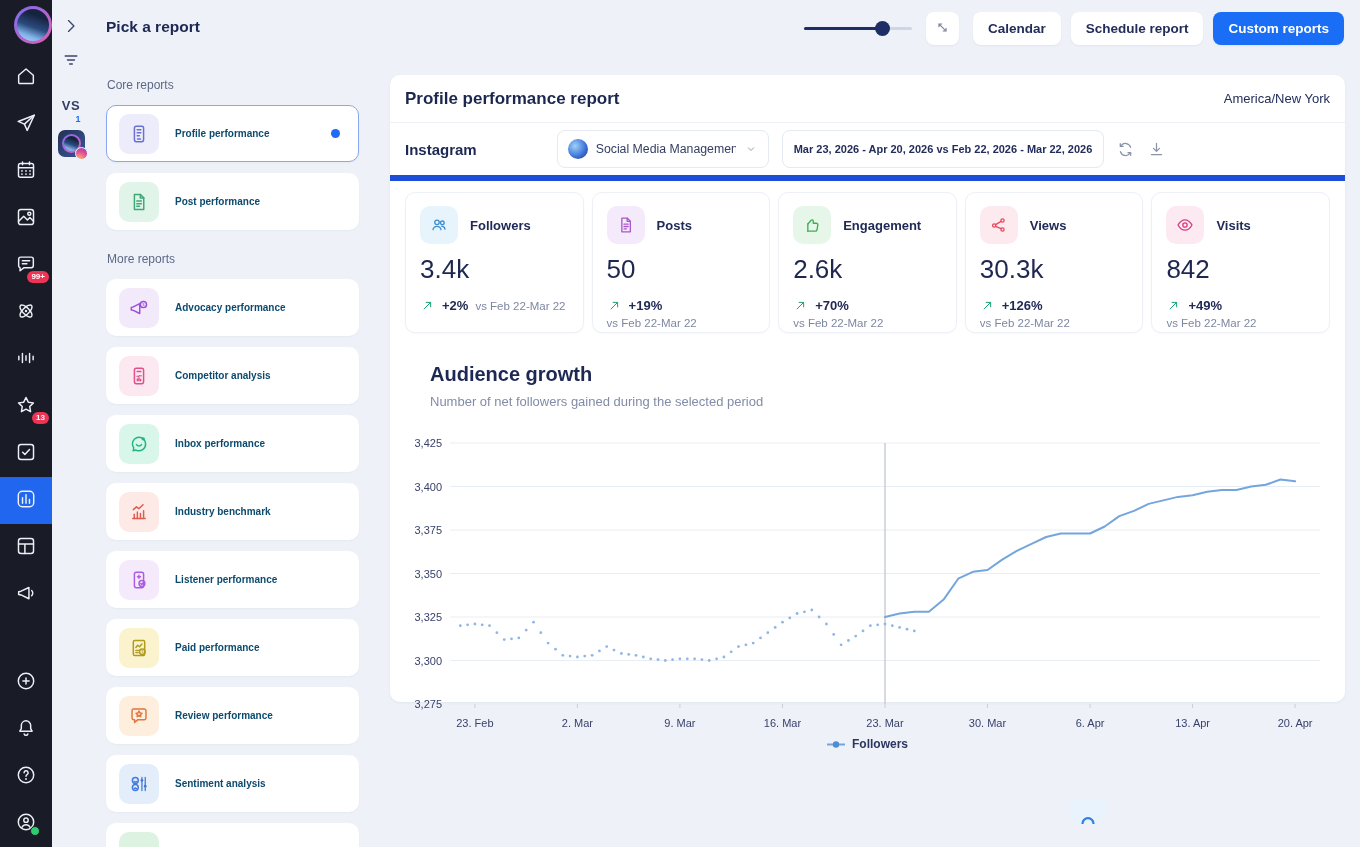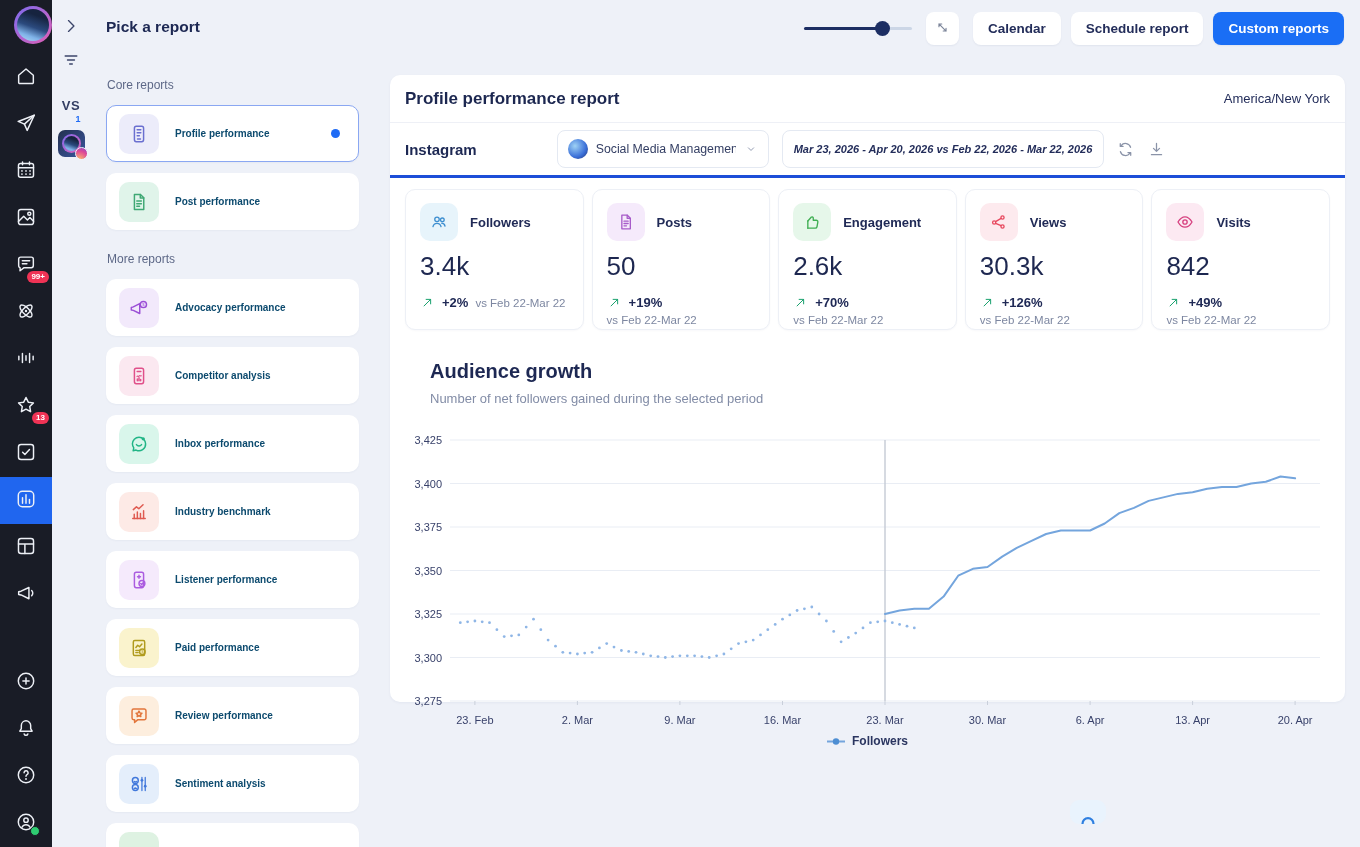--- a/index.html
+++ b/index.html
@@ -51,30 +51,30 @@
   .icon-btn svg{width:17px;height:17px;}
   .tb-buttons{display:flex;gap:10px;}
   .btn{height:33px;padding:0 15px;border:none;border-radius:8px;background:#fff;color:#232d5a;font-size:13.5px;font-weight:600;font-family:inherit;display:flex;align-items:center;box-shadow:0 1px 2px rgba(25,40,90,.06);cursor:pointer;white-space:nowrap;}
   .btn.primary{background:#1a6ef5;color:#fff;}
 
   
   .main{position:absolute;left:390px;top:75px;width:955px;height:627px;background:#fff;border-radius:10px;box-shadow:0 1px 3px rgba(25,40,90,.05);box-sizing:border-box;}
   .main-header{height:47px;display:flex;align-items:center;justify-content:space-between;padding:0 15px;border-bottom:1px solid #eef0f6;}
   .main-title{font-size:17px;font-weight:600;color:#1c2750;}
   .tz{font-size:13px;font-weight:500;color:#232d5a;}
-  .toolbar{height:52px;display:flex;align-items:center;padding:0 15px;border-bottom:3px solid #1d4ed8;}
+  .toolbar{height:52px;display:flex;align-items:center;padding:0 15px;border-bottom:6px solid #1d4ed8;}
   .network{font-size:15px;font-weight:600;color:#1d2853;}
   .select{height:38px;border:1px solid #e4e9f2;border-radius:8px;display:flex;align-items:center;padding:0 10px;background:#fff;box-sizing:border-box;cursor:pointer;}
   .sel-text{font-size:12.3px;color:#333e63;white-space:nowrap;overflow:hidden;}
   .caret{margin-left:auto;color:#8a93ab;display:flex;}
   .caret svg{width:14px;height:14px;}
   .profile-select{margin-left:80px;width:212px;gap:8px;}
   .avatar-sm{width:20px;height:20px;border-radius:50%;background:radial-gradient(circle at 35% 35%,#9ed2f5,#3a6fd8 60%,#23306b);flex:0 0 auto;}
   .tpl-select{margin-left:13px;width:158px;}
-  .date-box{margin-left:13px;padding:0 11px;font-style:italic;}
+  .date-box{margin-left:13px;padding:0 11px;}
   .date-box span{font-size:11px;font-weight:600;color:#232d5a;white-space:nowrap;}
   .tool-icon{margin-left:12px;border:none;background:none;padding:0;width:19px;height:19px;color:#8a93a8;cursor:pointer;}
   .tool-icon svg{width:19px;height:19px;}
 
   
   .metrics{display:flex;gap:8px;padding:11px 15px 0 15px;}
   .metric{flex:1;height:141px;border:1px solid #edf0f6;border-radius:10px;padding:13px 14px;box-sizing:border-box;box-shadow:0 1px 2px rgba(25,40,90,.03);background:#fff;}
   .m-head{display:flex;align-items:center;gap:12px;}
   .m-icon{width:38px;height:38px;border-radius:10px;display:flex;align-items:center;justify-content:center;}
   .m-icon svg{width:20px;height:20px;}

